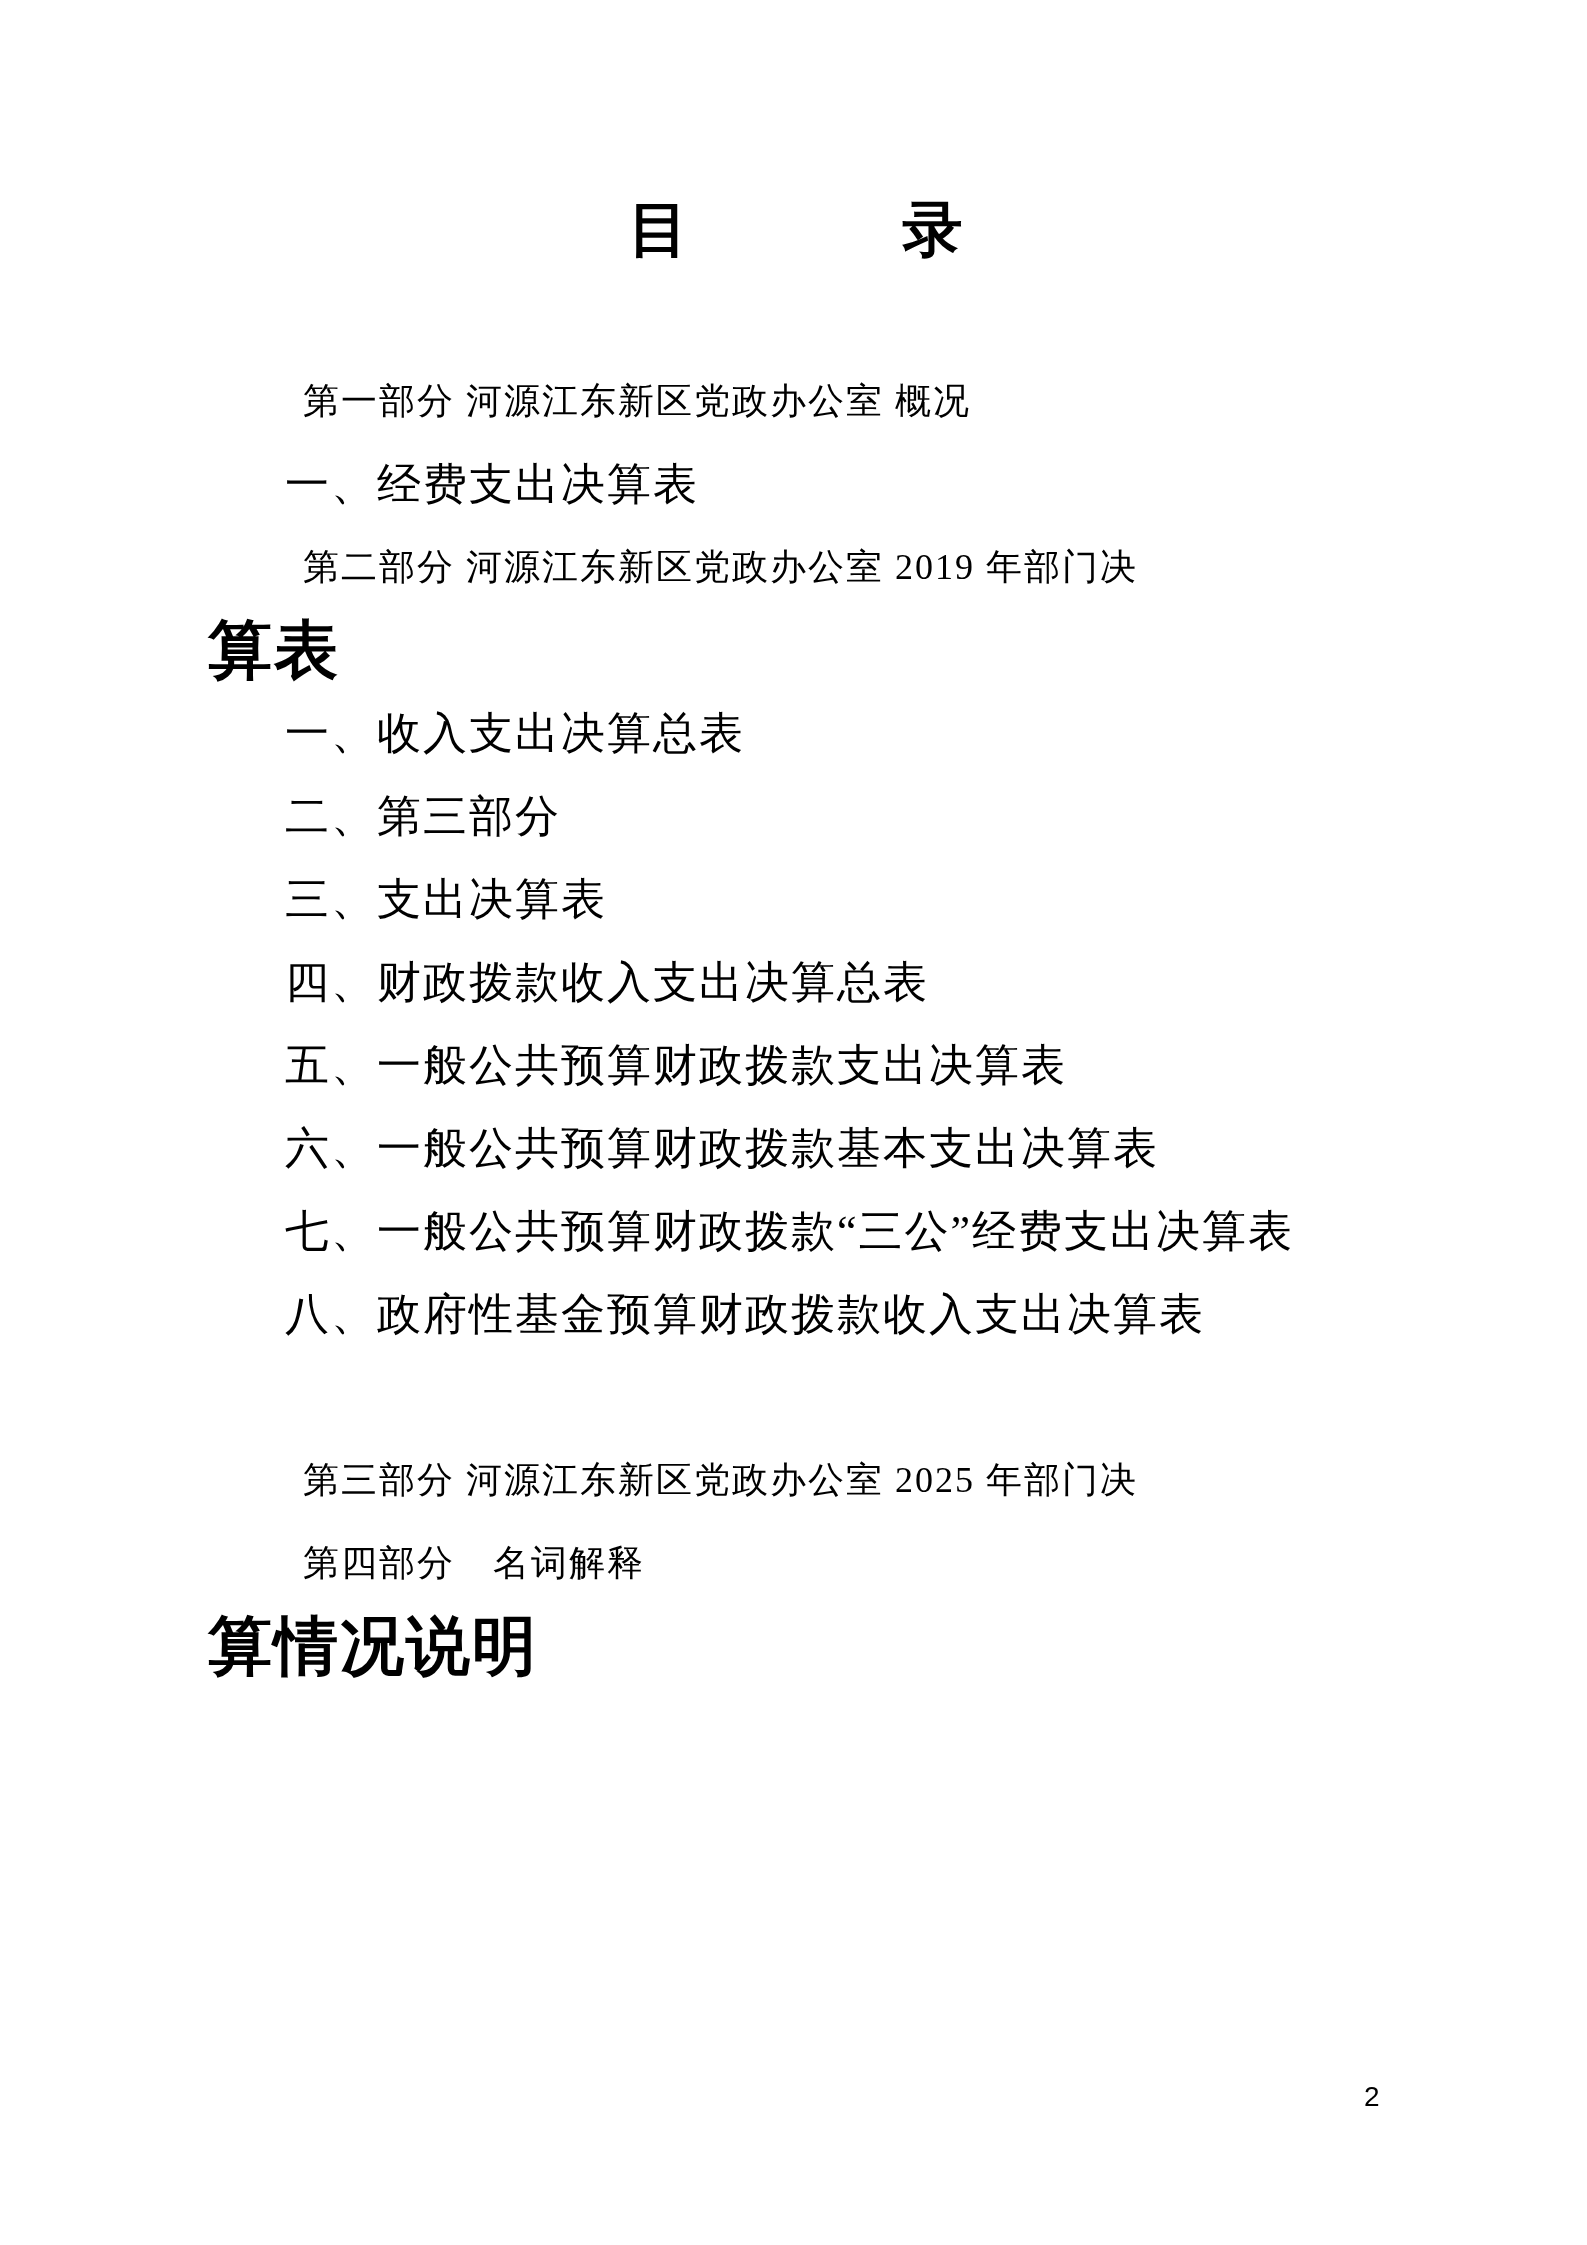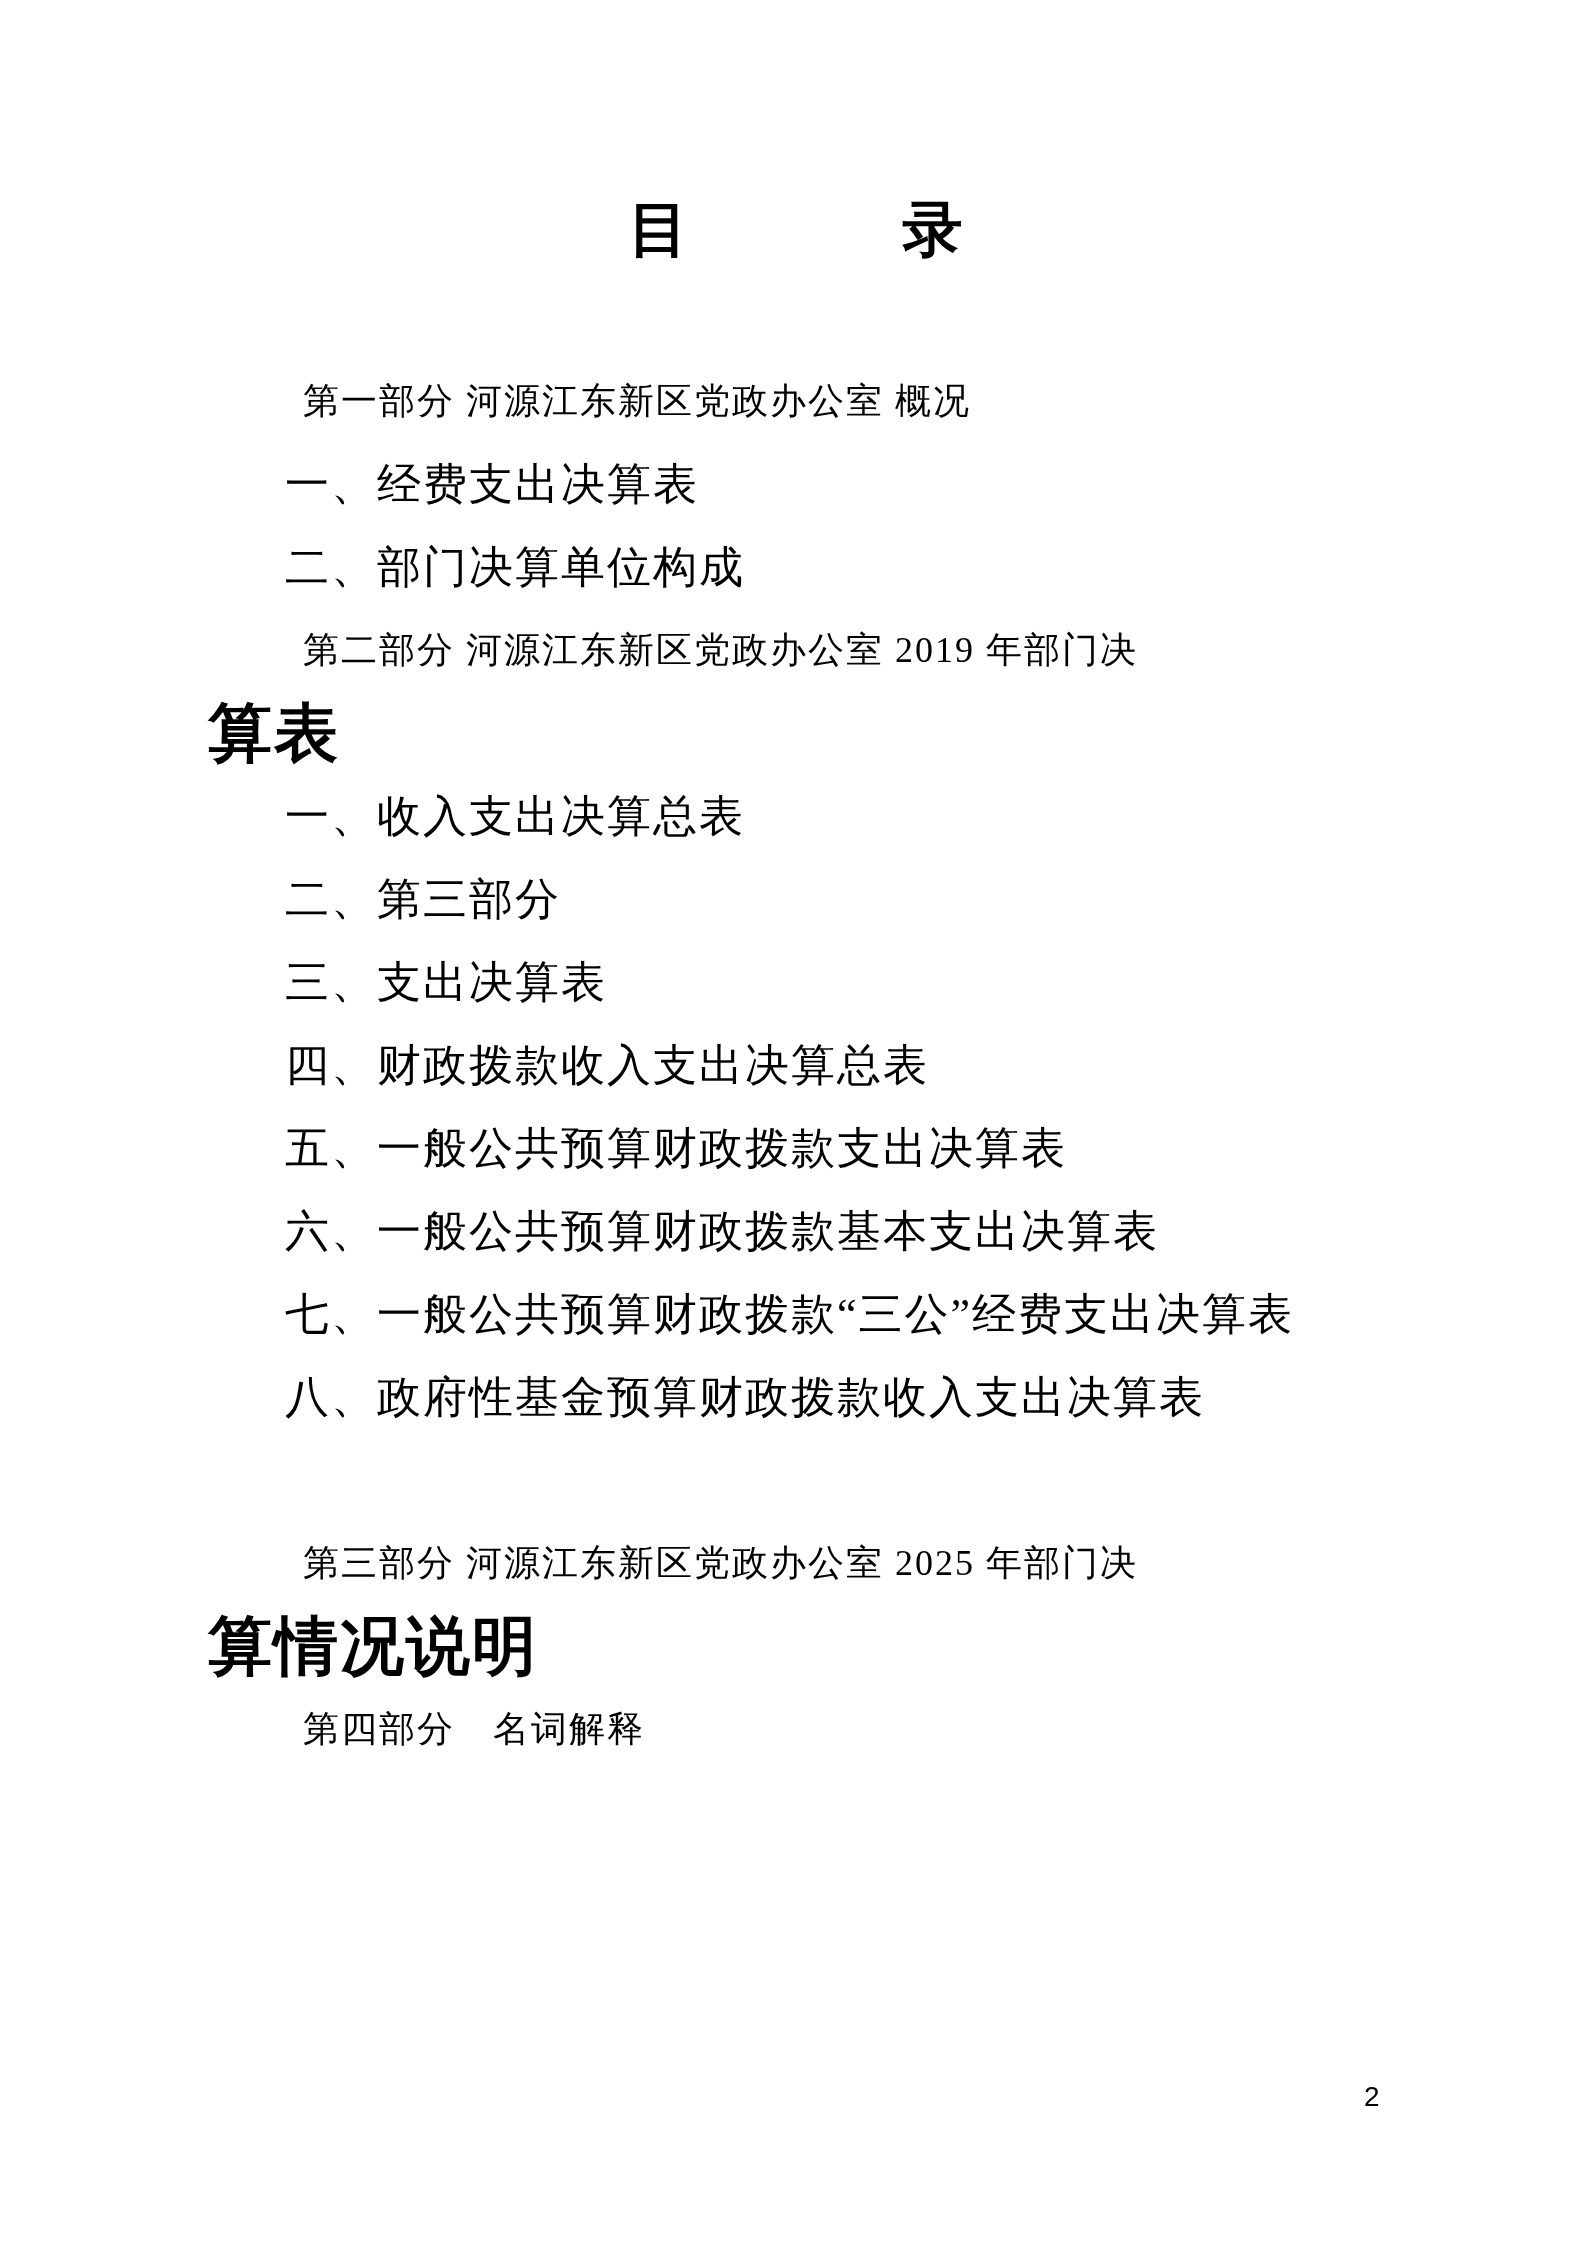--- a/index.html
+++ b/index.html
@@ -79,32 +79,31 @@
 <div class="page">
 
   <div class="doc-title">
     <span>目</span>
     <span>录</span>
   </div>
 
   <div class="toc">
     <div class="toc-line h">第一部分 河源江东新区党政办公室 概况</div>
     <div class="toc-line item">一、经费支出决算表</div>
-    <div class="toc-line item">二、部门决算单位构成</div>
     <div class="toc-line h">第二部分 河源江东新区党政办公室 2019 年部门决</div>
     <div class="toc-line h-wrap">算表</div>
     <div class="toc-line item">一、收入支出决算总表</div>
     <div class="toc-line item">二、第三部分</div>
     <div class="toc-line item">三、支出决算表</div>
     <div class="toc-line item">四、财政拨款收入支出决算总表</div>
     <div class="toc-line item">五、一般公共预算财政拨款支出决算表</div>
     <div class="toc-line item">六、一般公共预算财政拨款基本支出决算表</div>
     <div class="toc-line item">七、一般公共预算财政拨款“三公”经费支出决算表</div>
     <div class="toc-line item">八、政府性基金预算财政拨款收入支出决算表</div>
     <div class="toc-line spacer"></div>
     <div class="toc-line h">第三部分 河源江东新区党政办公室 2025 年部门决</div>
+    <div class="toc-line h">第四部分　名词解释</div>
     <div class="toc-line h-wrap">算情况说明</div>
-    <div class="toc-line h">第四部分　名词解释</div>
   </div>
 
   <div class="page-num">2</div>
 
 </div>
 
 </body></html>

